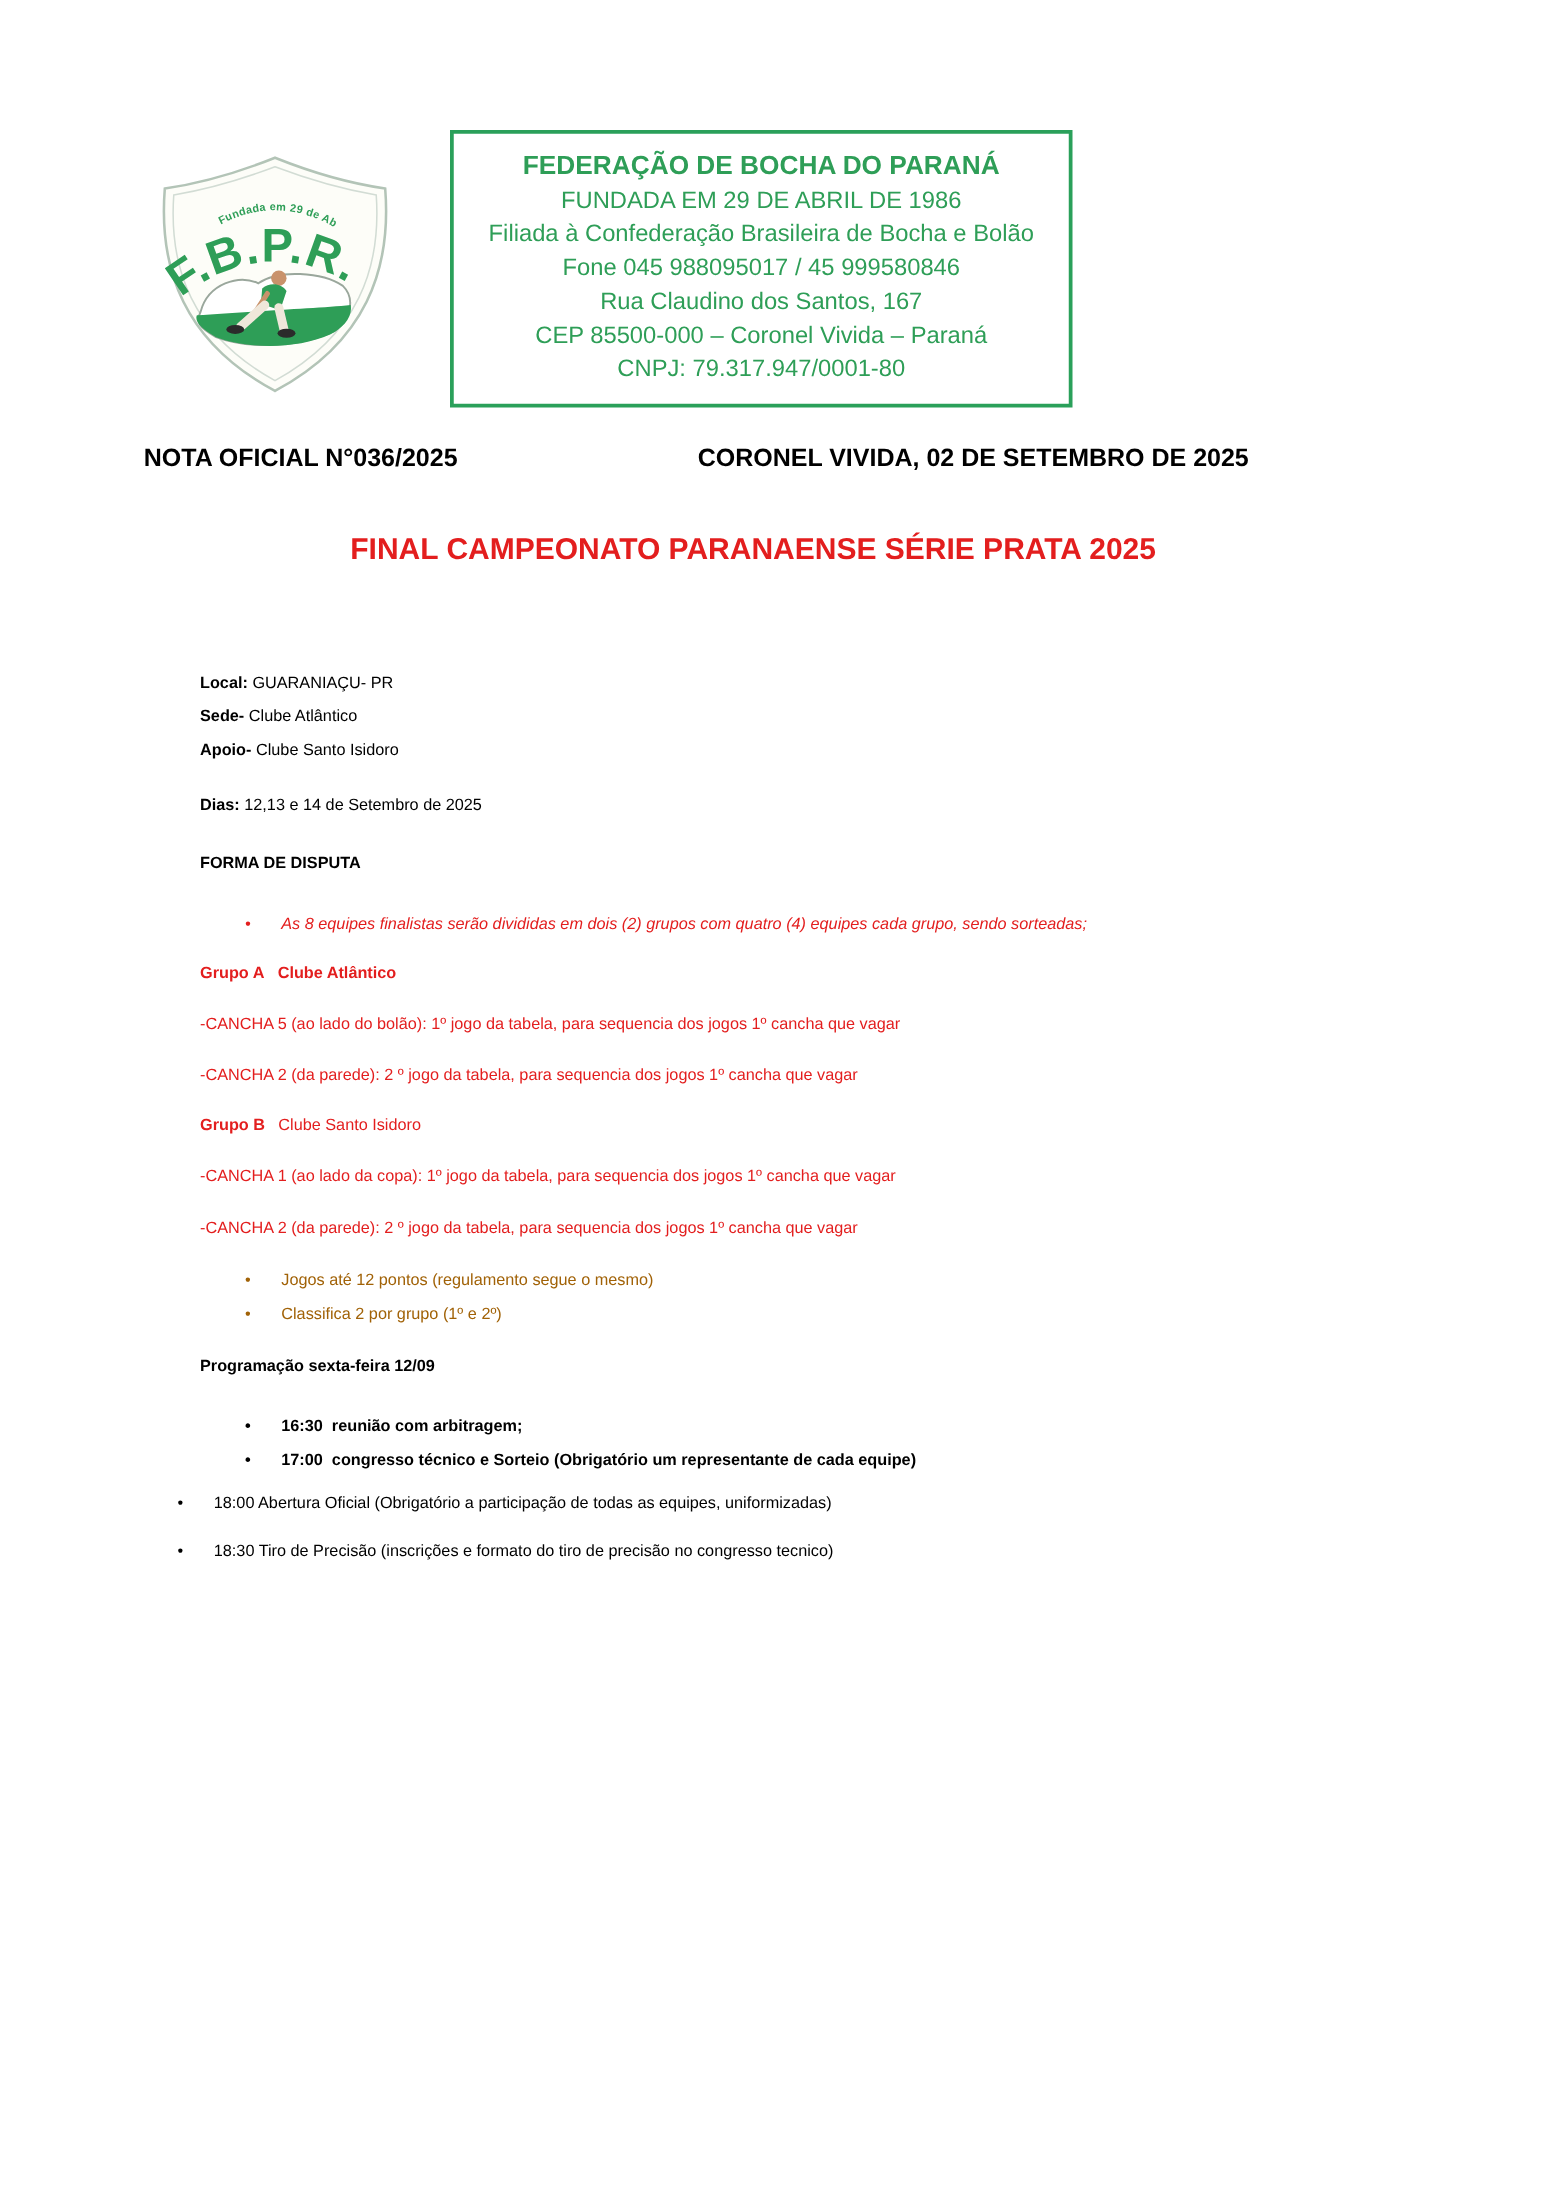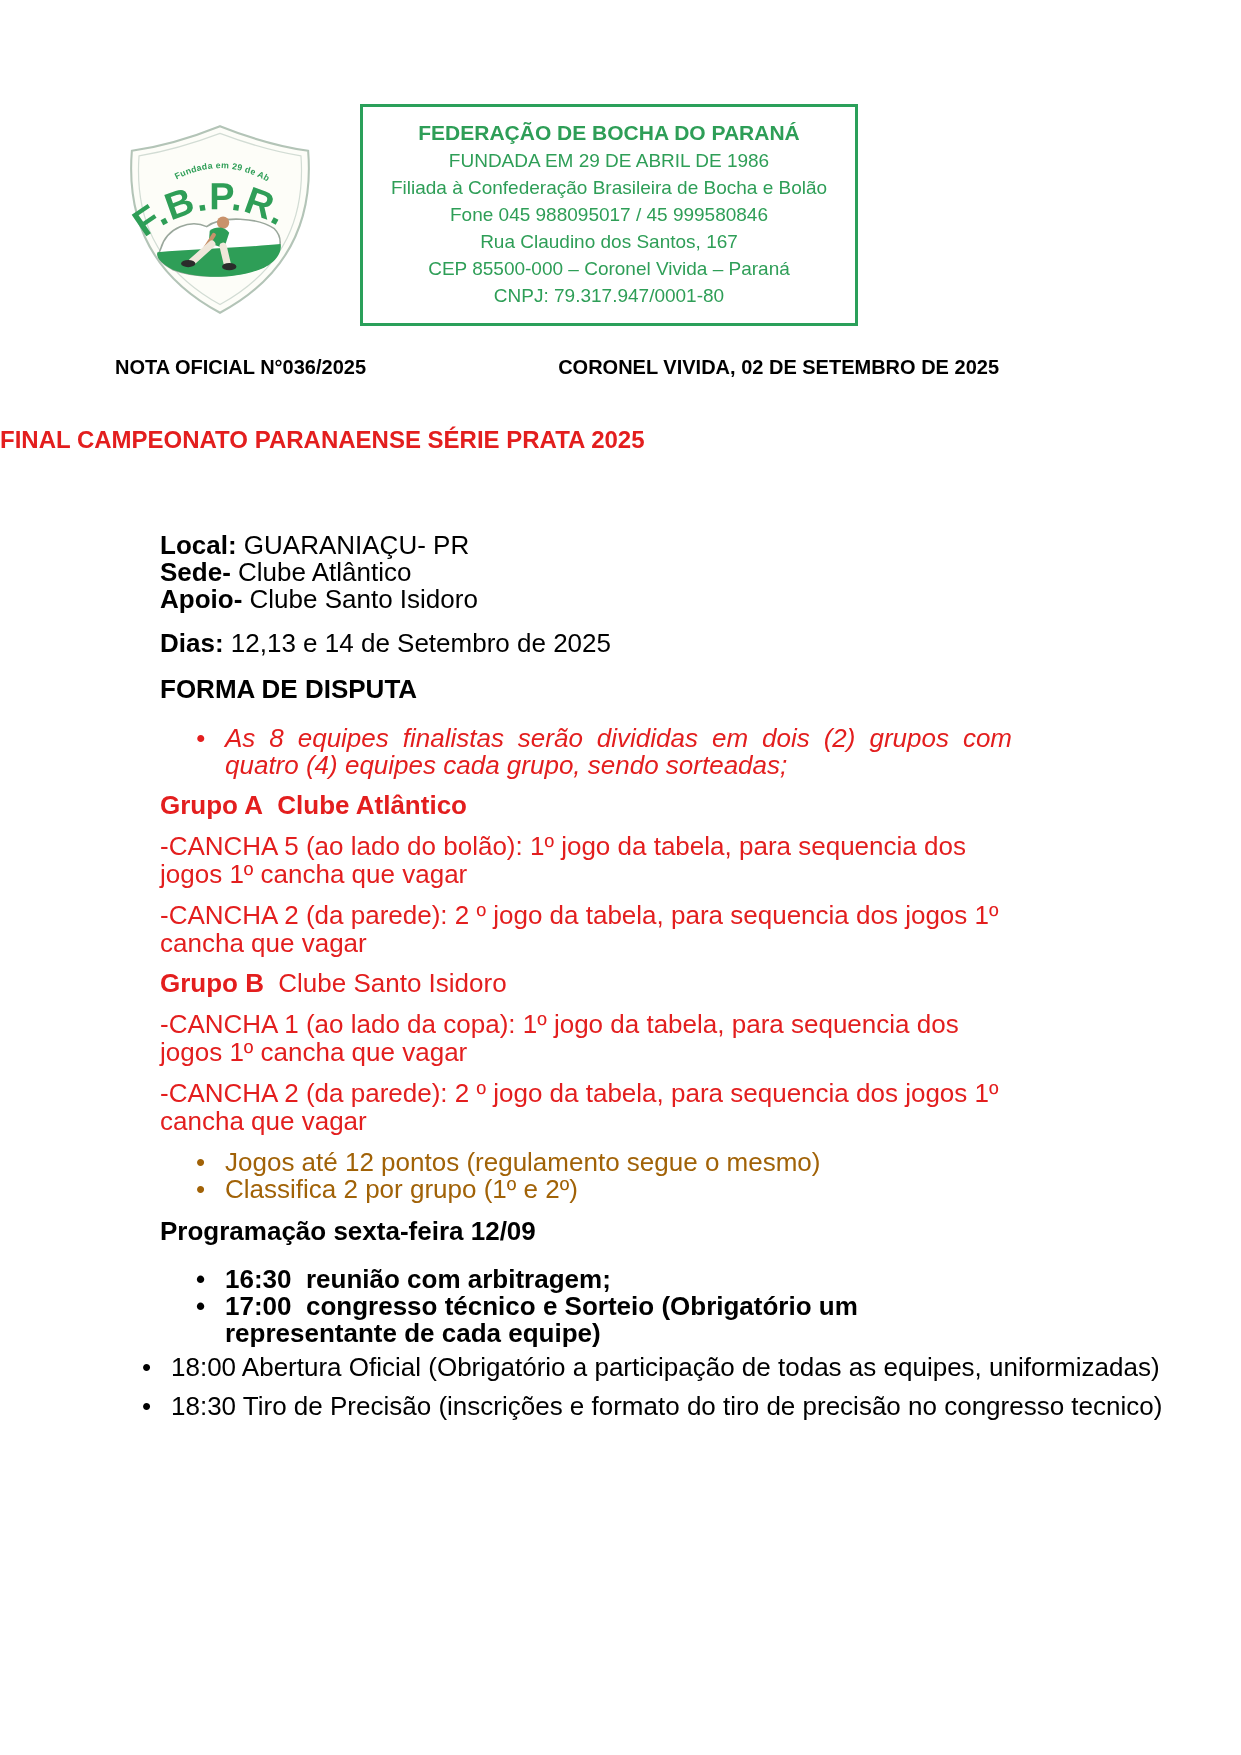--- a/index.html
+++ b/index.html
@@ -48,31 +48,32 @@
     display: flex;
     justify-content: space-between;
     font-weight: bold;
     font-size: 20px;
   }
   .doc-title {
     position: absolute;
     left: 0;
     top: 426px;
     width: 1205px;
+    text-align: center;
     color: #e31e1e;
     font-weight: bold;
     font-size: 24px;
   }
   
   .content {
     position: absolute;
     left: 160px;
     top: 532px;
     width: 852px;
-    font-size: 26px;
+    font-size: 13px;
   }
   .info-line { line-height: 27px; }
   .lbl { font-weight: bold; }
   .dias-line { margin-top: 17px; line-height: 27px; }
   .forma-heading { margin-top: 19px; line-height: 27px; font-weight: bold; }
   .red { color: #e31e1e; }
   ul.blist {
     list-style: none;
     margin: 0;
     padding: 0;

